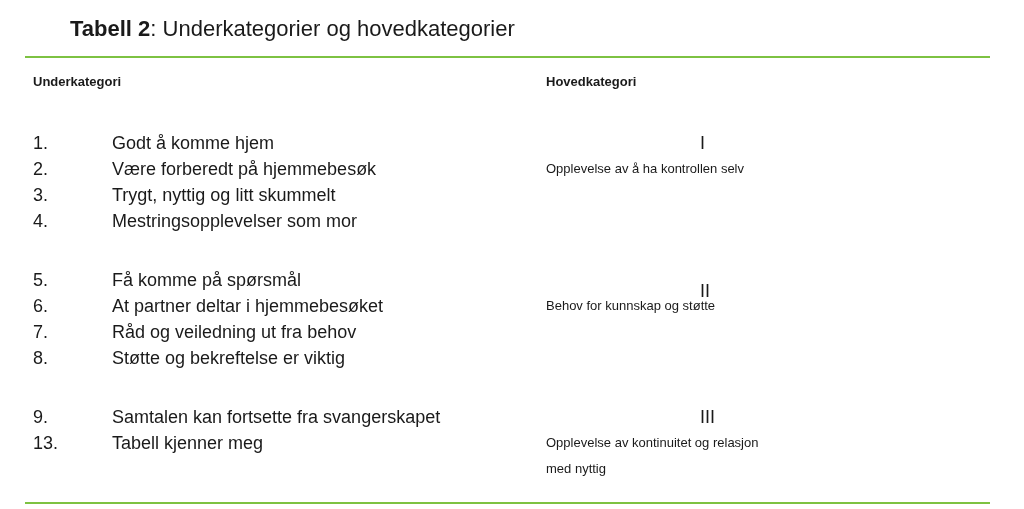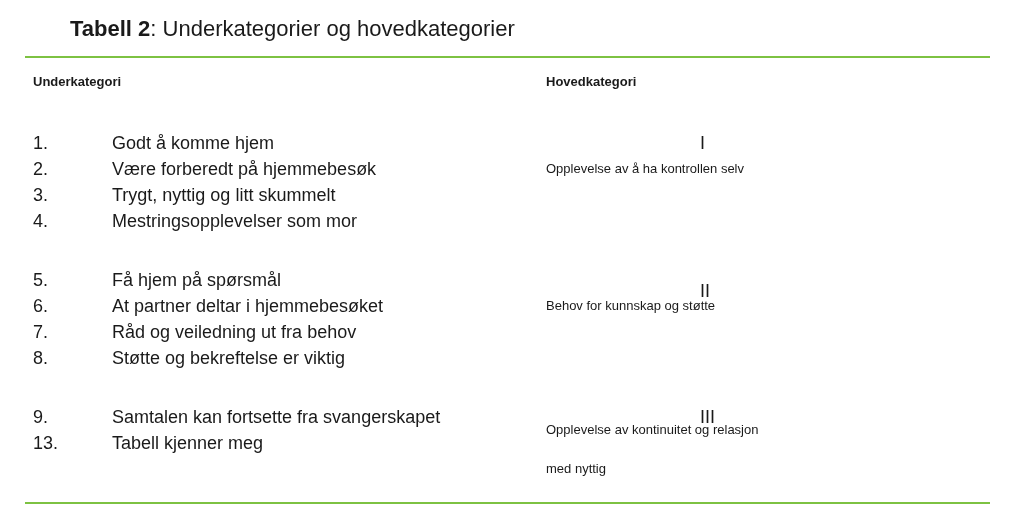--- a/index.html
+++ b/index.html
@@ -43,21 +43,21 @@
   </div>
 <div class="row" style="top:208px">
     <span class="num">4.</span>
     <span class="txt">Mestringsopplevelser som mor</span>
   </div>
 <div class="roman" style="top:130px">I</div>
 <div class="main" style="top:156px">Opplevelse av å ha kontrollen selv</div>
 
 <div class="row" style="top:267px">
     <span class="num">5.</span>
-    <span class="txt">Få hjem på spørsmål</span>
+    <span class="txt">Få komme på spørsmål</span>
   </div>
 <div class="row" style="top:293px">
     <span class="num">6.</span>
     <span class="txt">At partner deltar i hjemmebesøket</span>
   </div>
 <div class="row" style="top:319px">
     <span class="num">7.</span>
     <span class="txt">Råd og veiledning ut fra behov</span>
   </div>
 <div class="row" style="top:345px">
@@ -69,16 +69,16 @@
 
 <div class="row" style="top:404px">
     <span class="num">9.</span>
     <span class="txt">Samtalen kan fortsette fra svangerskapet</span>
   </div>
 <div class="row" style="top:430px">
     <span class="num">13.</span>
     <span class="txt">Tabell kjenner meg</span>
   </div>
 <div class="roman" style="top:404px">III</div>
-<div class="main" style="top:417px">Opplevelse av kontinuitet og relasjon</div>
+<div class="main" style="top:430px">Opplevelse av kontinuitet og relasjon</div>
 <div class="main" style="top:456px">med nyttig</div>
 
 <div class="rule bottom"></div>
 
 </body></html>

